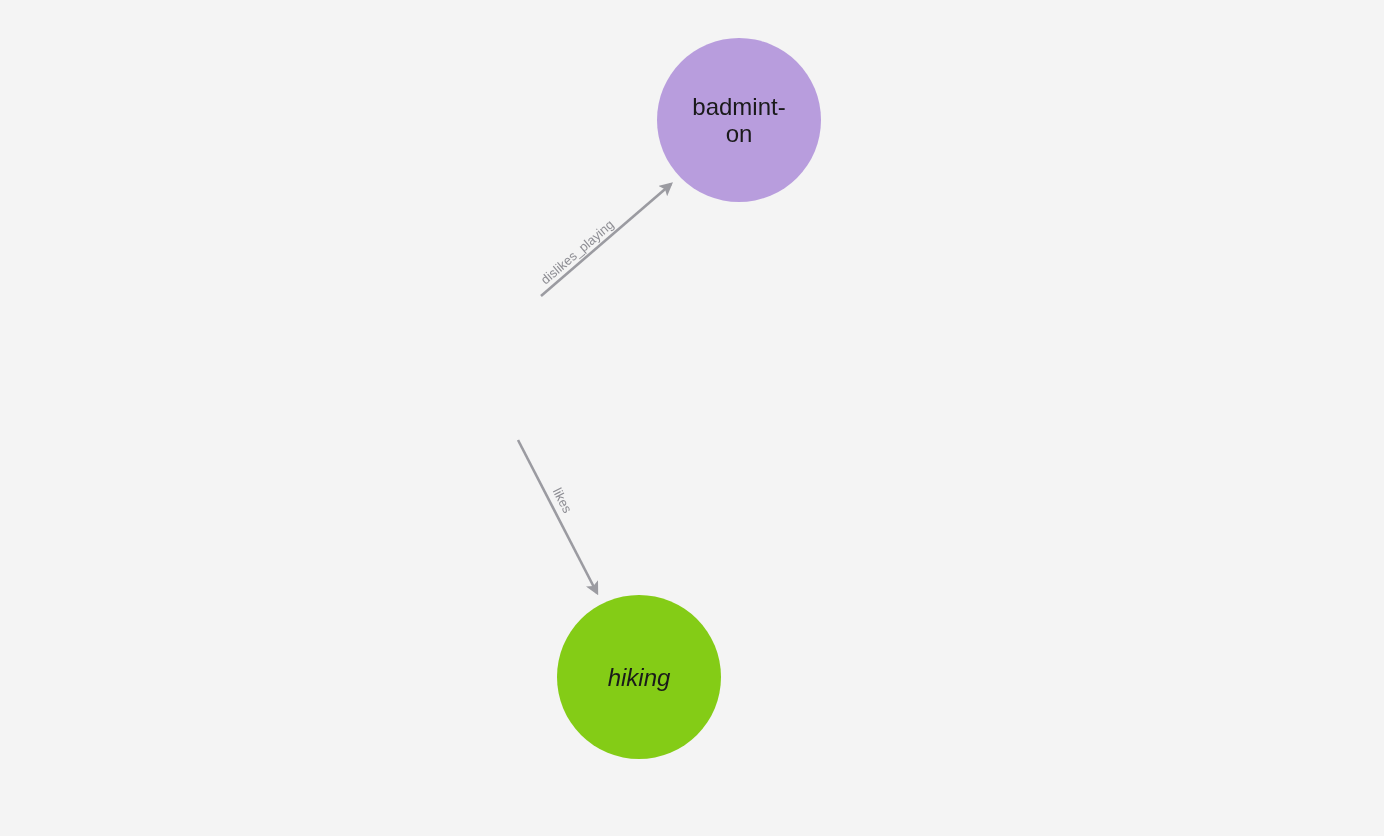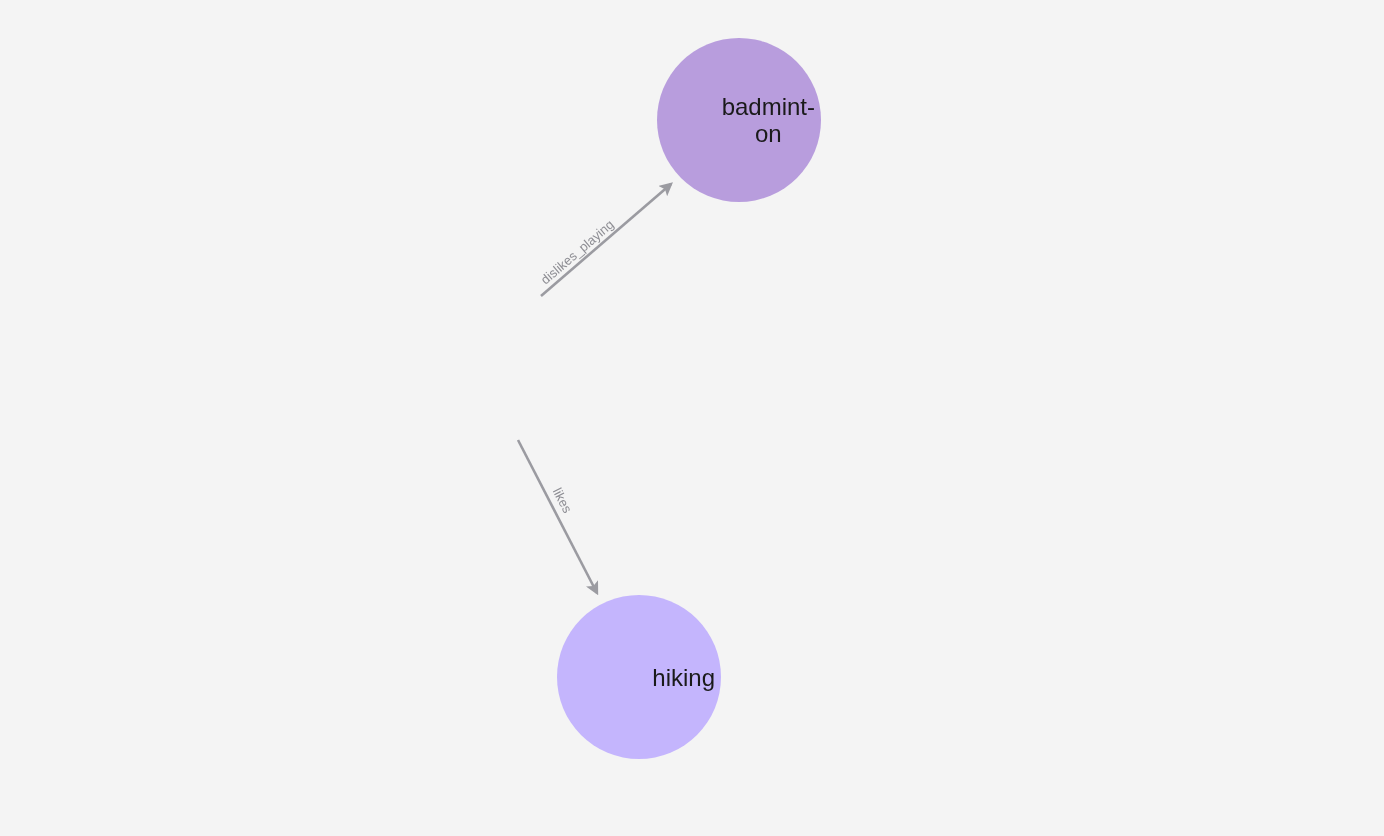--- a/index.html
+++ b/index.html
@@ -25,21 +25,21 @@
     left: 0;
     width: 1384px;
     height: 836px;
     display: block;
   }
   .node {
     position: absolute;
     border-radius: 50%;
     display: flex;
     align-items: center;
-    justify-content: flex-end;
+    justify-content: center;
     box-sizing: border-box;
     text-align: center;
   }
   .node-label {
     color: #1a1a1a;
     font-family: "Liberation Sans", sans-serif;
     font-size: 24px;
     line-height: 27px;
     letter-spacing: 0px;
     word-break: break-word;
@@ -70,20 +70,20 @@
     </defs>
     <line id="edge-line-0" stroke="#9b9ba1" stroke-width="2.6" marker-end="url(#arrowhead)" x1="541" y1="296" x2="671" y2="184"></line>
     <line id="edge-line-1" stroke="#9b9ba1" stroke-width="2.6" marker-end="url(#arrowhead)" x1="518" y1="440" x2="597" y2="593"></line>
   </svg>
 
   <div class="node" id="node-0" style="left: 657px; top: 38px; width: 164px; height: 164px; background: rgb(184, 157, 221);">
     <span class="node-label">badmint-<br>on</span>
   </div>
 
 
-  <div class="node" id="node-2" style="left: 557px; top: 595px; width: 164px; height: 164px; background: #c4b5fd;">
+  <div class="node" id="node-2" style="left: 557px; top: 595px; width: 164px; height: 164px; background: #84cc16; font-style: italic;">
     <span class="node-label">hiking</span>
   </div>
 
   <div class="edge-label" id="edge-label-0" style="left: 543px; top: 275px; color: rgb(141, 141, 147); transform: rotate(-40.6deg);">dislikes_playing</div>
   <div class="edge-label" id="edge-label-1" style="left: 556px; top: 482px; color: rgb(141, 141, 147); transform: rotate(62.7deg);">likes</div>
 
 </div>
 
 </body></html>

